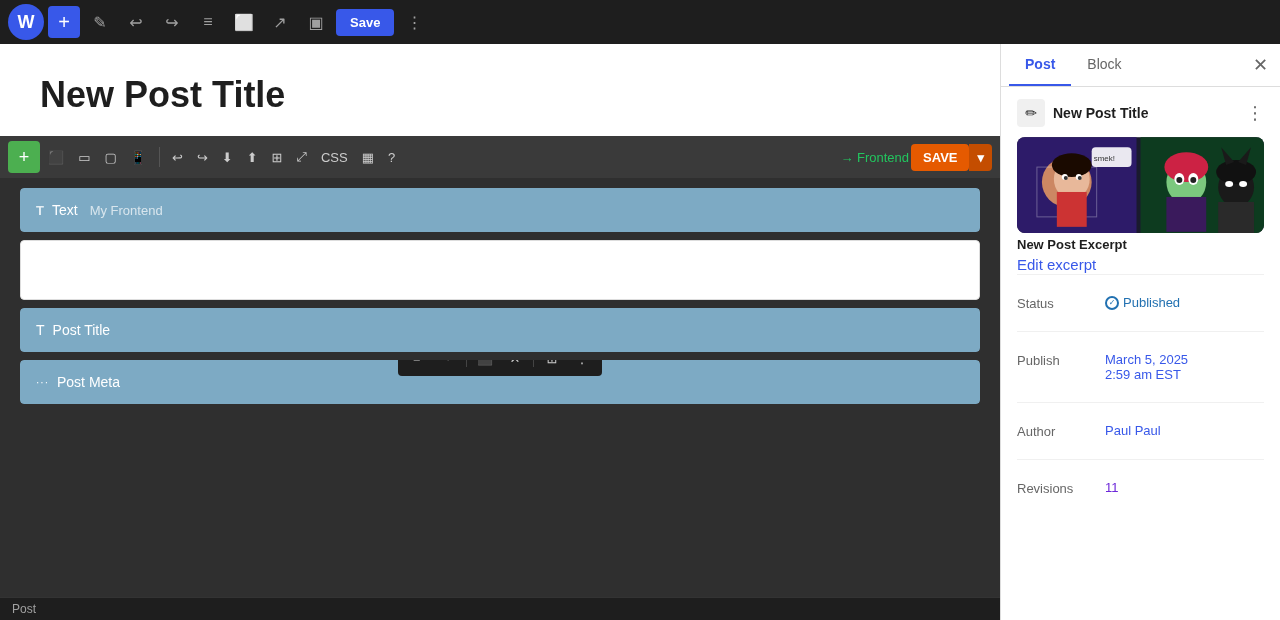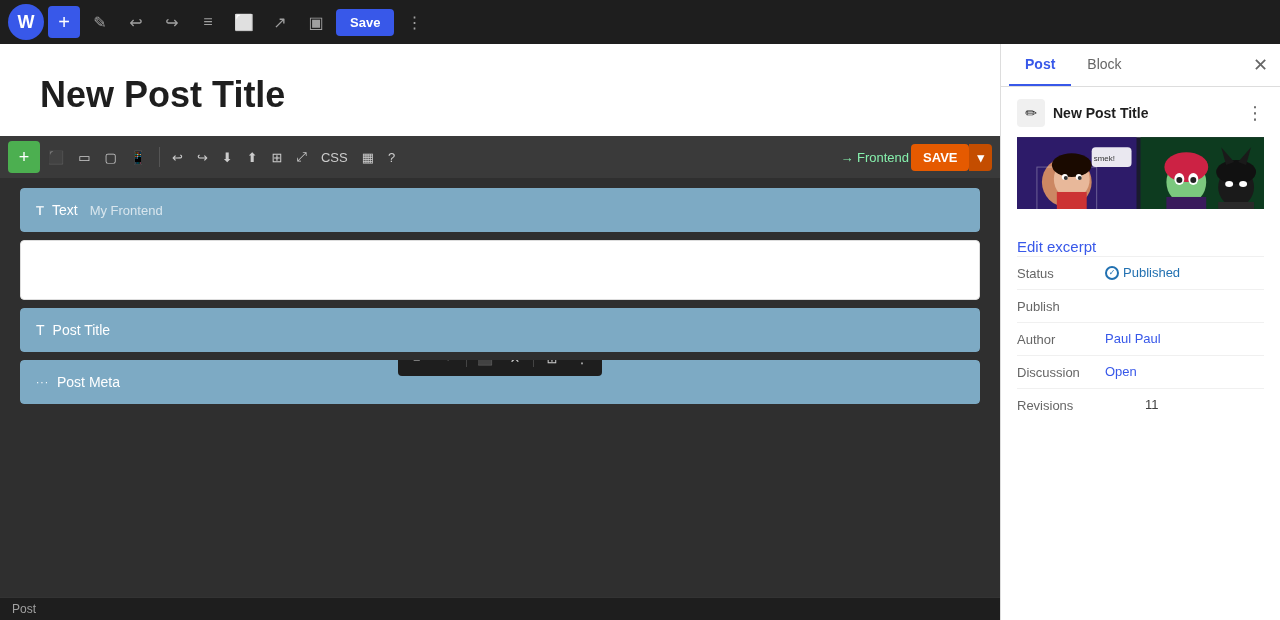--- a/index.html
+++ b/index.html
@@ -63,21 +63,21 @@
     .divi-btn {
       border: none; background: transparent; color: #ccc; cursor: pointer;
       padding: 4px 6px; border-radius: 3px; font-size: 13px;
       display: flex; align-items: center; gap: 4px;
     }
     .divi-btn.add-green {
       background: #4caf50; color: white; border-radius: 4px; font-size: 18px;
       width: 32px; height: 32px; justify-content: center; padding: 0;
     }
     .divi-spacer { flex: 1; }
-    .divi-frontend { color: #86efac; font-size: 13px; display: flex; align-items: center; gap: 4px; }
+    .divi-frontend { color: #22c55e; font-size: 13px; display: flex; align-items: center; gap: 4px; }
     .divi-save-btn {
       background: #e55a00; color: white; border: none; border-radius: 4px;
       padding: 6px 12px; font-size: 13px; font-weight: 600; cursor: pointer;
       display: flex; align-items: center; gap: 4px;
     }
     .divi-save-dropdown {
       background: #c44d00; color: white; border: none; border-radius: 0 4px 4px 0;
       padding: 6px 8px; cursor: pointer;
     }
 
@@ -169,35 +169,35 @@
     .post-info-header {
       display: flex; align-items: center; gap: 8px; margin-bottom: 10px;
     }
     .post-info-icon {
       width: 28px; height: 28px; background: #f0f0f0; border-radius: 4px;
       display: flex; align-items: center; justify-content: center; font-size: 14px;
     }
     .post-info-title { font-size: 14px; font-weight: 600; flex: 1; }
     .post-info-more { background: none; border: none; cursor: pointer; color: #666; font-size: 18px; }
     .feat-img-canvas {
-      width: 100%; height: 72px; border-radius: 0; margin-bottom: 29px;
+      width: 100%; height: 96px; border-radius: 8px; margin-bottom: 4px;
       position: relative; overflow: hidden;
     }
 
     .excerpt-label { font-size: 13px; font-weight: 600; margin-bottom: 4px; color: #1e1e1e; }
     .excerpt-link { color: #3858e9; font-size: 15px; text-decoration: none; cursor: pointer; }
     .word-count { font-size: 12px; color: #666; margin: 8px 0 12px; line-height: 1.5; }
 
     .meta-row {
-      display: flex; align-items: flex-start; padding: 8px 0;
+      display: flex; align-items: flex-start; padding: 20px 0;
       border-top: 1px solid #f0f0f0; font-size: 13px; gap: 8px;
     }
     .meta-label { color: #666; width: 80px; flex-shrink: 0; padding-top: 1px; }
     .meta-value { color: #3858e9; flex: 1; text-decoration: none; cursor: pointer; }
-    .meta-value.plain { color: #404040; text-decoration: none; cursor: default; margin-left: 40px; }
+    .meta-value.plain { color: #6d28d9; text-decoration: none; cursor: default; }
     .status-published {
       display: flex; align-items: center; gap: 4px; color: #2271b1;
     }
     .status-circle {
       width: 14px; height: 14px; border-radius: 50%; border: 2px solid #2271b1;
       display: flex; align-items: center; justify-content: center;
     }
     .status-check { font-size: 8px; color: #2271b1; }
 
     
@@ -359,48 +359,49 @@
 
           <polygon points="210,28 205,10 218,25" fill="#1a1a1a"></polygon>
           <polygon points="230,28 235,10 222,25" fill="#1a1a1a"></polygon>
 
           <ellipse cx="213" cy="47" rx="4" ry="3" fill="white"></ellipse>
           <ellipse cx="227" cy="47" rx="4" ry="3" fill="white"></ellipse>
         </svg>
       </div>
 
       
+      <div class="excerpt-label">New Post Excerpt</div>
       <a class="excerpt-link">Edit excerpt</a>
 
       
       <div class="meta-row">
         <span class="meta-label">Status</span>
         <span class="status-published">
           <span class="status-circle">
             <span class="status-check">✓</span>
           </span>
           <span>Published</span>
         </span>
       </div>
 
       <div class="meta-row">
         <span class="meta-label">Publish</span>
+        <a class="meta-value">
+          <span>March 5, 2025</span><br>
+          <span>2:59 am EST</span>
+        </a>
       </div>
 
 
       <div class="meta-row">
         <span class="meta-label">Author</span>
         <a class="meta-value">Paul Paul</a>
       </div>
 
 
-      <div class="meta-row">
-        <span class="meta-label">Discussion</span>
-        <a class="meta-value">Open</a>
-      </div>
 
       <div class="meta-row">
         <span class="meta-label">Revisions</span>
         <span class="meta-value plain">11</span>
       </div>
 
     </div>
   </div>
 
 </div>

